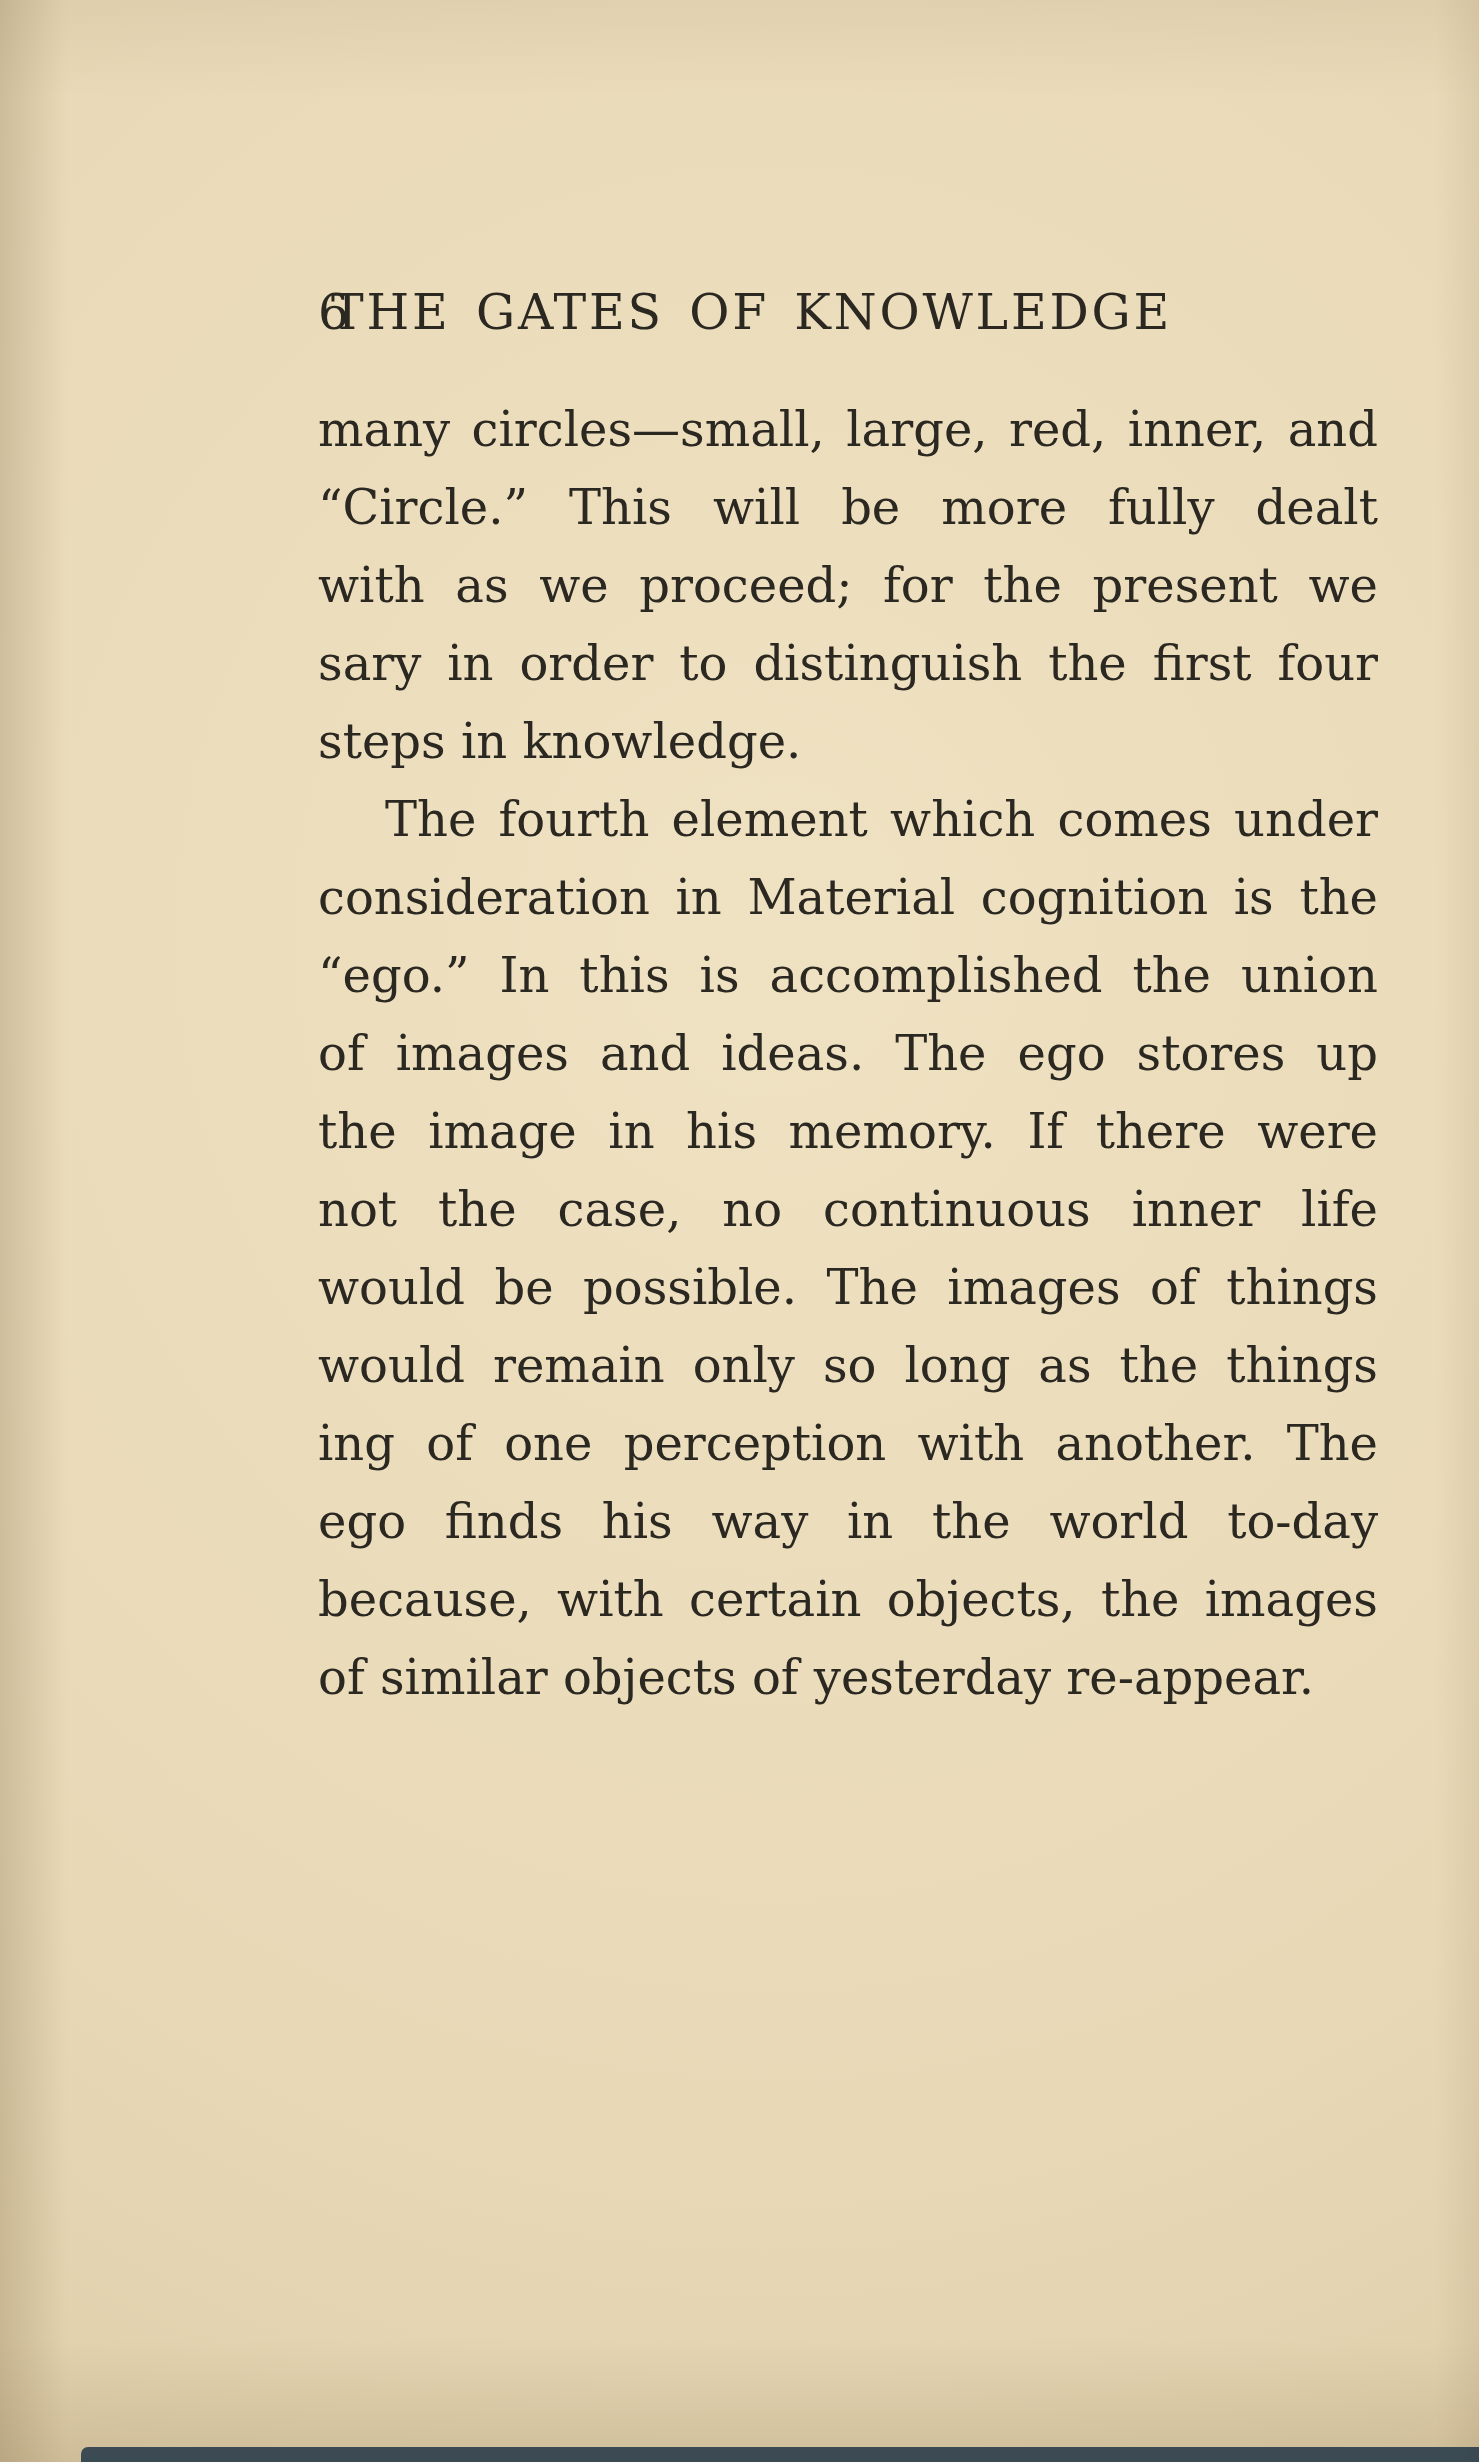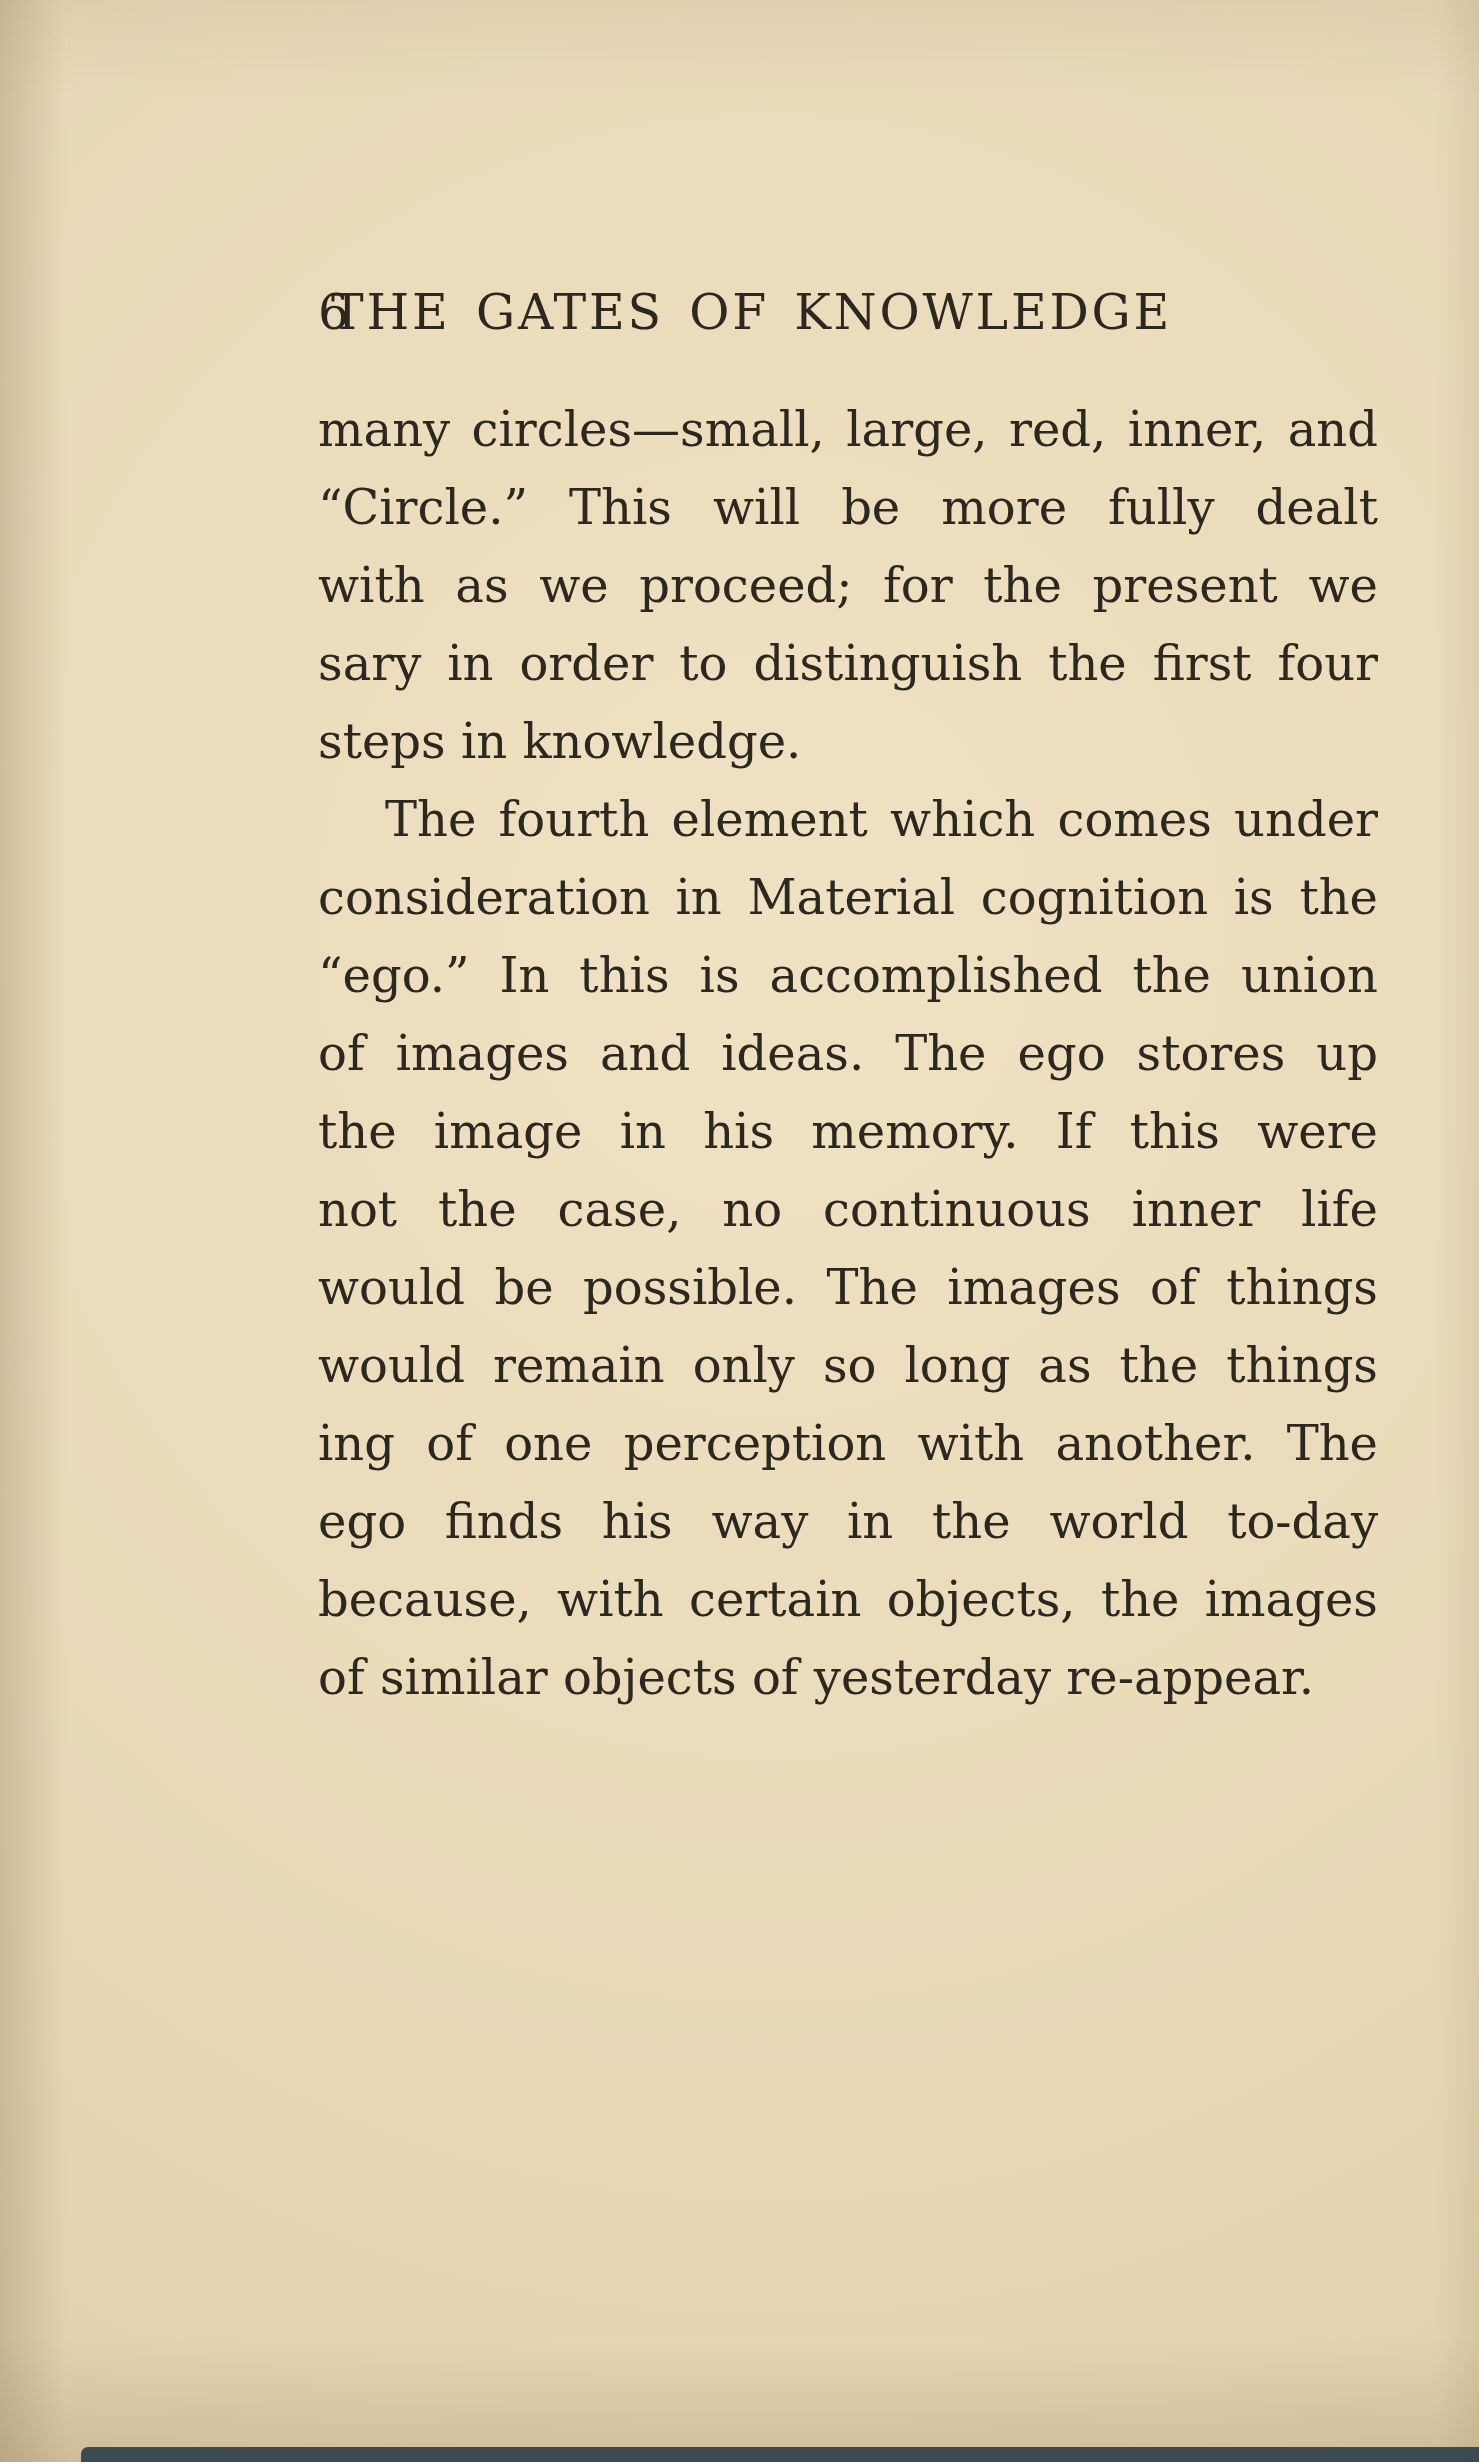--- a/index.html
+++ b/index.html
@@ -111,21 +111,21 @@
         <div class="line">“Circle.”  This will be more fully dealt</div>
         <div class="line">with as we proceed; for the present we</div>
         <div class="line">sary in order to distinguish the first four</div>
         <div class="line last">steps in knowledge.</div>
       </div>
       <div class="paragraph">
         <div class="line indent">The fourth element which comes under</div>
         <div class="line">consideration in Material cognition is the</div>
         <div class="line">“ego.”  In this is accomplished the union</div>
         <div class="line">of images and ideas.  The ego stores up</div>
-        <div class="line">the image in his memory.  If this were</div>
+        <div class="line">the image in his memory.  If there were</div>
         <div class="line">not the case, no continuous inner life</div>
         <div class="line">would be possible.  The images of things</div>
         <div class="line">would remain only so long as the things</div>
         <div class="line">ing of one perception with another.  The</div>
         <div class="line">ego finds his way in the world to-day</div>
         <div class="line">because, with certain objects, the images</div>
         <div class="line last">of similar objects of yesterday re-appear.</div>
       </div>
     </div>
 

